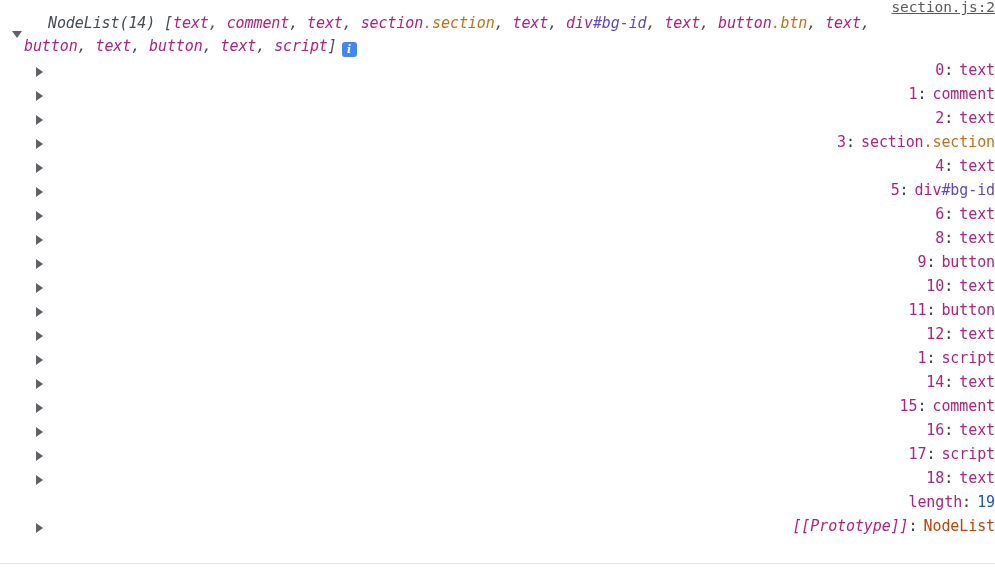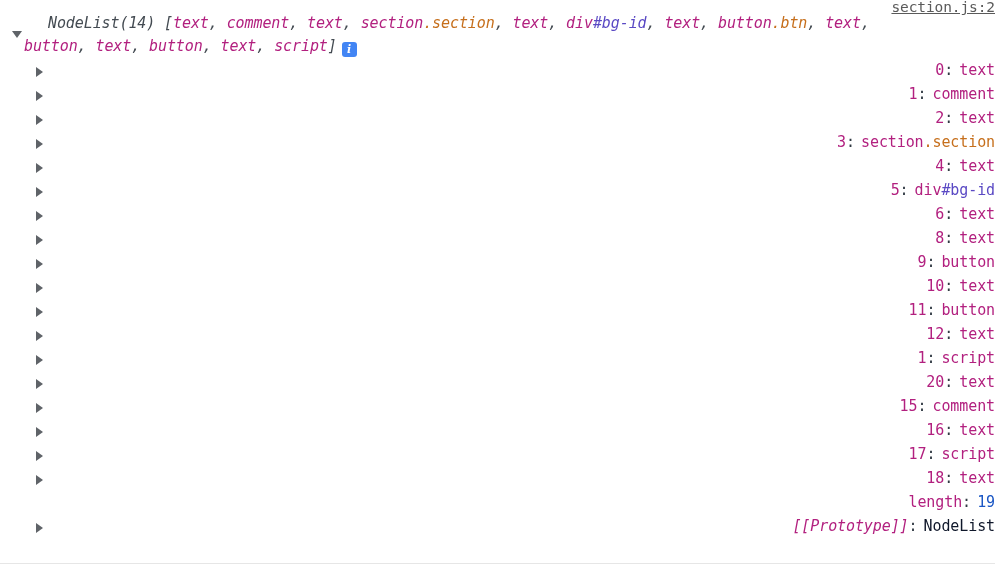--- a/index.html
+++ b/index.html
@@ -131,21 +131,21 @@
   .val {
     font-family: "DejaVu Sans Mono", "Liberation Mono", monospace;
     font-size: 15px;
     letter-spacing: -0.1px;
     margin-left: 6px;
   }
   .val .node { color: #b2207f; }
   .val .cls  { color: #c66f1c; }
   .val .idc  { color: #5a49c4; }
   .val.number { color: #1a56c4; }
-  .val.plain  { color: #0f172a; margin-top: 28px; }
+  .val.plain  { color: #c2410c; margin-top: 28px; }
 
   
   .bottom-rule {
     position: absolute;
     left: 0;
     right: 0;
     bottom: 5px;
     height: 1px;
     background: #e6e6e6;
   }
@@ -168,21 +168,21 @@
     <div class="row"><span class="arrow"></span><span class="key">3</span><span class="colon">:</span><span class="val"><span class="node">section</span><span class="cls">.section</span></span></div>
     <div class="row"><span class="arrow"></span><span class="key">4</span><span class="colon">:</span><span class="val"><span class="node">text</span></span></div>
     <div class="row"><span class="arrow"></span><span class="key">5</span><span class="colon">:</span><span class="val"><span class="node">div</span><span class="idc">#bg-id</span></span></div>
     <div class="row"><span class="arrow"></span><span class="key">6</span><span class="colon">:</span><span class="val"><span class="node">text</span></span></div>
     <div class="row"><span class="arrow"></span><span class="key">8</span><span class="colon">:</span><span class="val"><span class="node">text</span></span></div>
     <div class="row"><span class="arrow"></span><span class="key">9</span><span class="colon">:</span><span class="val"><span class="node">button</span></span></div>
     <div class="row"><span class="arrow"></span><span class="key">10</span><span class="colon">:</span><span class="val"><span class="node">text</span></span></div>
     <div class="row"><span class="arrow"></span><span class="key">11</span><span class="colon">:</span><span class="val"><span class="node">button</span></span></div>
     <div class="row"><span class="arrow"></span><span class="key">12</span><span class="colon">:</span><span class="val"><span class="node">text</span></span></div>
     <div class="row"><span class="arrow"></span><span class="key">1</span><span class="colon">:</span><span class="val"><span class="node">script</span></span></div>
-    <div class="row"><span class="arrow"></span><span class="key">20</span><span class="colon">:</span><span class="val"><span class="node">text</span></span></div>
+    <div class="row"><span class="arrow"></span><span class="key">14</span><span class="colon">:</span><span class="val"><span class="node">text</span></span></div>
     <div class="row"><span class="arrow"></span><span class="key">15</span><span class="colon">:</span><span class="val"><span class="node">comment</span></span></div>
     <div class="row"><span class="arrow"></span><span class="key">16</span><span class="colon">:</span><span class="val"><span class="node">text</span></span></div>
     <div class="row"><span class="arrow"></span><span class="key">17</span><span class="colon">:</span><span class="val"><span class="node">script</span></span></div>
     <div class="row"><span class="arrow"></span><span class="key">18</span><span class="colon">:</span><span class="val"><span class="node">text</span></span></div>
     <div class="row no-arrow"><span class="key">length</span><span class="colon">:</span><span class="val number">19</span></div>
     <div class="row"><span class="arrow"></span><span class="key italic">[[Prototype]]</span><span class="colon">:</span><span class="val plain">NodeList</span></div>
   </div>
 
 <div class="bottom-rule"></div>
 

